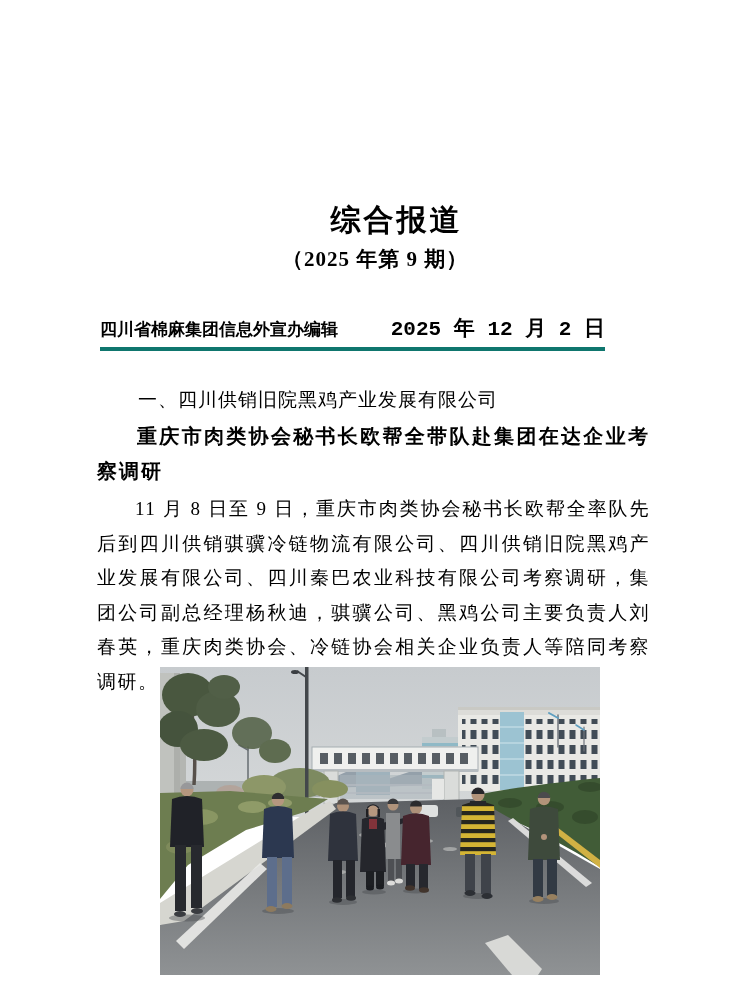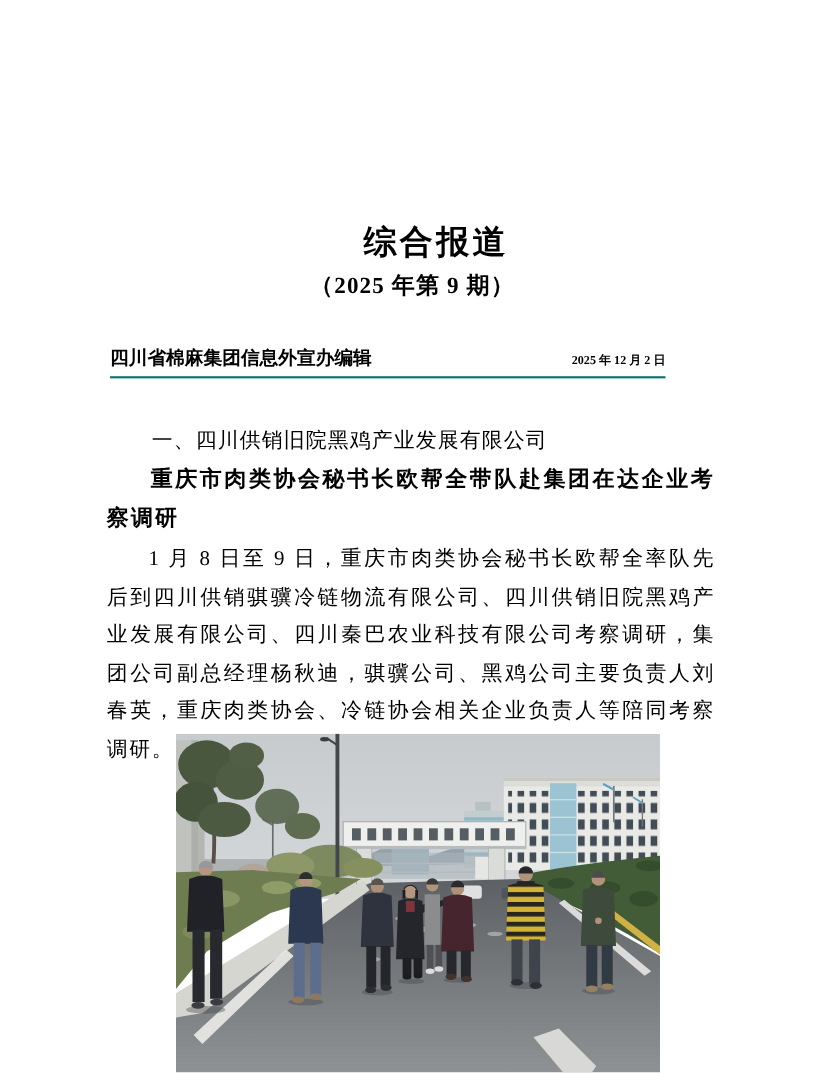--- a/index.html
+++ b/index.html
@@ -32,24 +32,24 @@
     letter-spacing: 1px;
   }
   .editor-row {
     position: absolute;
     top: 314px; left: 100px; width: 505px;
     display: flex;
     justify-content: space-between;
     align-items: baseline;
     font-size: 17px;
     font-weight: bold;
-    border-bottom: 2px solid #0f766e;
+    border-bottom: 4px solid #0f766e;
     padding-bottom: 5px;
   }
-  .editor-row .date { font-family: Liberation Serif, serif; font-size: 11px; }
+  .editor-row .date { font-family: Liberation Mono, monospace; font-size: 21px; }
   .section-heading {
     position: absolute;
     top: 387px; left: 100px; width: 552px;
     font-size: 19px;
     font-weight: normal;
     font-family: "Liberation Sans", sans-serif;
     text-indent: 2em;
     letter-spacing: 1px;
   }
   .article-title {
@@ -86,21 +86,21 @@
   <div class="doc-title">综合报道</div>
   <div class="doc-issue">（2025 年第 9 期）</div>
 
   <div class="editor-row">
     <span class="editor">四川省棉麻集团信息外宣办编辑</span>
     <span class="date">2025 年 12 月 2 日</span>
   </div>
 
   <div class="section-heading">一、四川供销旧院黑鸡产业发展有限公司</div>
   <div class="article-title">重庆市肉类协会秘书长欧帮全带队赴集团在达企业考察调研</div>
-  <div class="body-text">1 月 8 日至 9 日，重庆市肉类协会秘书长欧帮全率队先后到四川供销骐骥冷链物流有限公司、四川供销旧院黑鸡产业发展有限公司、四川秦巴农业科技有限公司考察调研，集团公司副总经理杨秋迪，骐骥公司、黑鸡公司主要负责人刘春英，重庆肉类协会、冷链协会相关企业负责人等陪同考察调研。</div>
+  <div class="body-text">11 月 8 日至 9 日，重庆市肉类协会秘书长欧帮全率队先后到四川供销骐骥冷链物流有限公司、四川供销旧院黑鸡产业发展有限公司、四川秦巴农业科技有限公司考察调研，集团公司副总经理杨秋迪，骐骥公司、黑鸡公司主要负责人刘春英，重庆肉类协会、冷链协会相关企业负责人等陪同考察调研。</div>
 
   <div class="photo-wrap">
     <svg viewBox="0 0 440 308" width="440" height="308" role="img" aria-label="Delegation of eight people walking toward camera on a wet asphalt road, industrial park gate with signage and white office buildings in background under an overcast sky">
       <defs>
         <linearGradient id="sky" x1="0" y1="0" x2="0" y2="1">
           <stop offset="0" stop-color="#c7cbce"></stop>
             <stop offset="1" stop-color="#d5d8d9"></stop>
         </linearGradient>
         <linearGradient id="road" x1="0" y1="0" x2="0" y2="1">
           <stop offset="0" stop-color="#5d6064"></stop>

